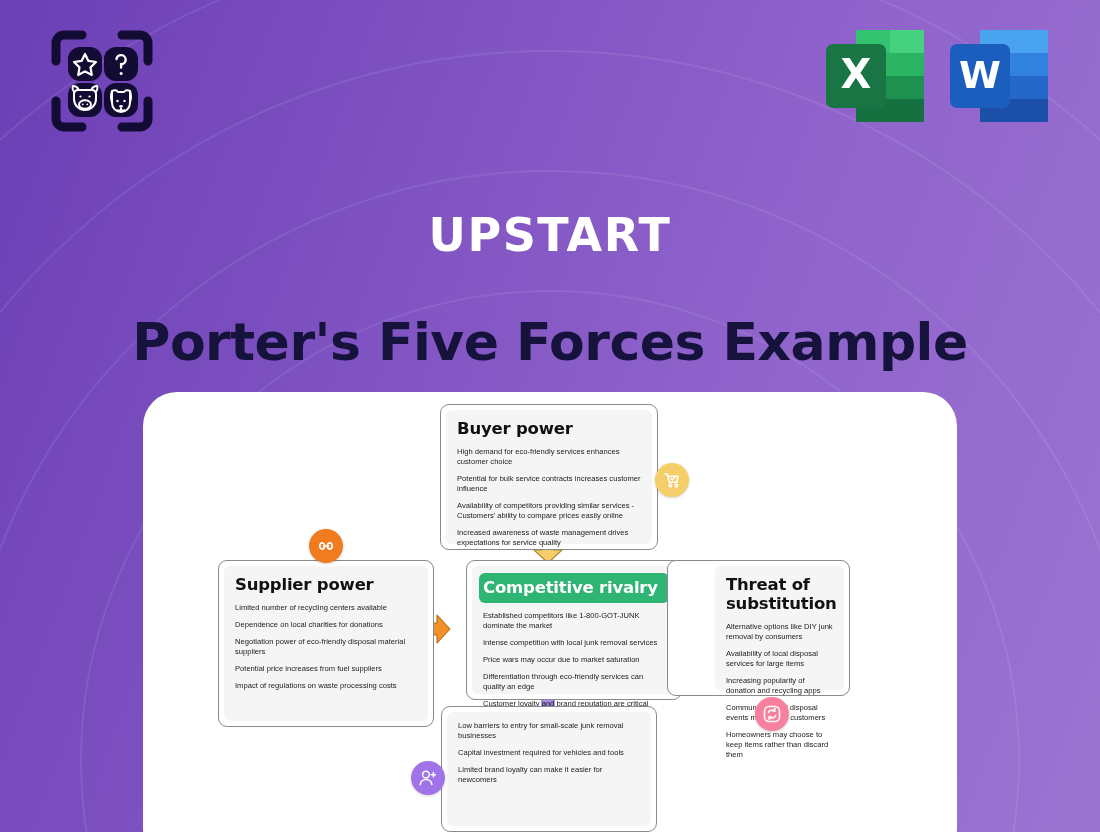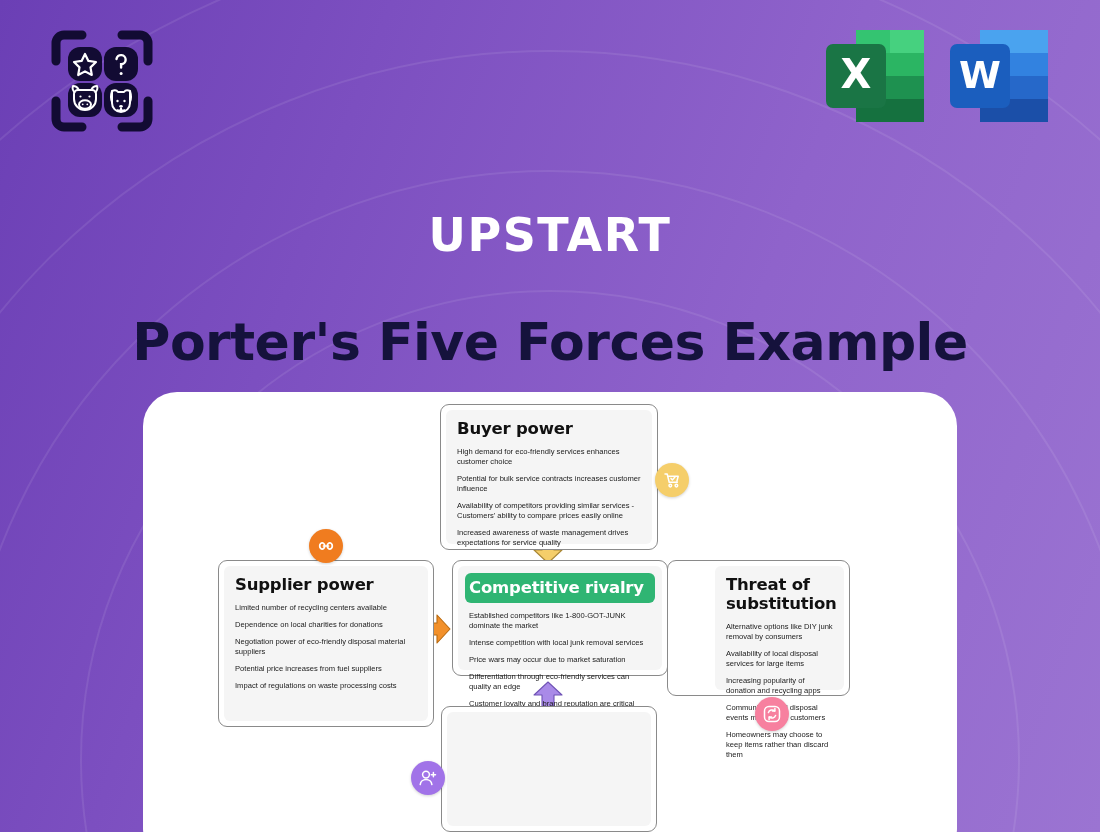--- a/index.html
+++ b/index.html
@@ -104,21 +104,21 @@
     font-size: 7.6px;
     line-height: 1.32;
     color: #1a1a1a;
     margin-bottom: 7px;
     font-family: "Liberation Sans", sans-serif;
   }
 
   
   #box-buyer      { left: 440px; top: 404px; width: 218px; height: 146px; }
   #box-supplier   { left: 218px; top: 560px; width: 216px; height: 167px; }
-  #box-rivalry    { left: 452px; top: 560px; width: 216px; height: 116px; }
+  #box-rivalry    { left: 466px; top: 560px; width: 216px; height: 140px; }
   #box-substitute { left: 667px; top: 560px; width: 183px; height: 136px; padding-left: 47px; }
   #box-entrants   { left: 441px; top: 706px; width: 216px; height: 126px; }
 
   
   .arrow { position: absolute; }
   .arrow svg { display: block; }
   #arrow-down  { left: 531px; top: 536px; }
   #arrow-right { left: 423px; top: 612px; }
   #arrow-left  { left: 641px; top: 612px; }
   #arrow-up    { left: 531px; top: 681px; }
@@ -293,20 +293,26 @@
         <li>Availability of local disposal services for large items</li>
         <li>Increasing popularity of donation and recycling apps</li>
         <li>Community-based disposal events may attract customers</li>
         <li>Homeowners may choose to keep items rather than discard them</li>
       </ul>
     </div>
   </div>
 
   <div class="force-box" id="box-entrants">
     <div class="force-inner">
+      <ul class="force-list">
+        <li>Low barriers to entry for small-scale junk removal businesses</li>
+        <li>Capital investment required for vehicles and tools</li>
+        <li>Limited brand loyalty can make it easier for newcomers</li>
+
+      </ul>
     </div>
   </div>
 
   <div class="badge" id="badge-supplier">
     <svg width="20" height="20" viewBox="0 0 20 20" fill="none" stroke="#ffffff" stroke-width="1.7" stroke-linecap="round">
       <path d="M7.5 10 h5"></path>
       <path d="M6.2 6.8 a3.3 3.3 0 0 0 0 6.4 a3.3 3.3 0 0 0 0 -6.4z"></path>
       <path d="M13.8 6.8 a3.3 3.3 0 0 1 0 6.4 a3.3 3.3 0 0 1 0 -6.4z"></path>
     </svg>
   </div>

